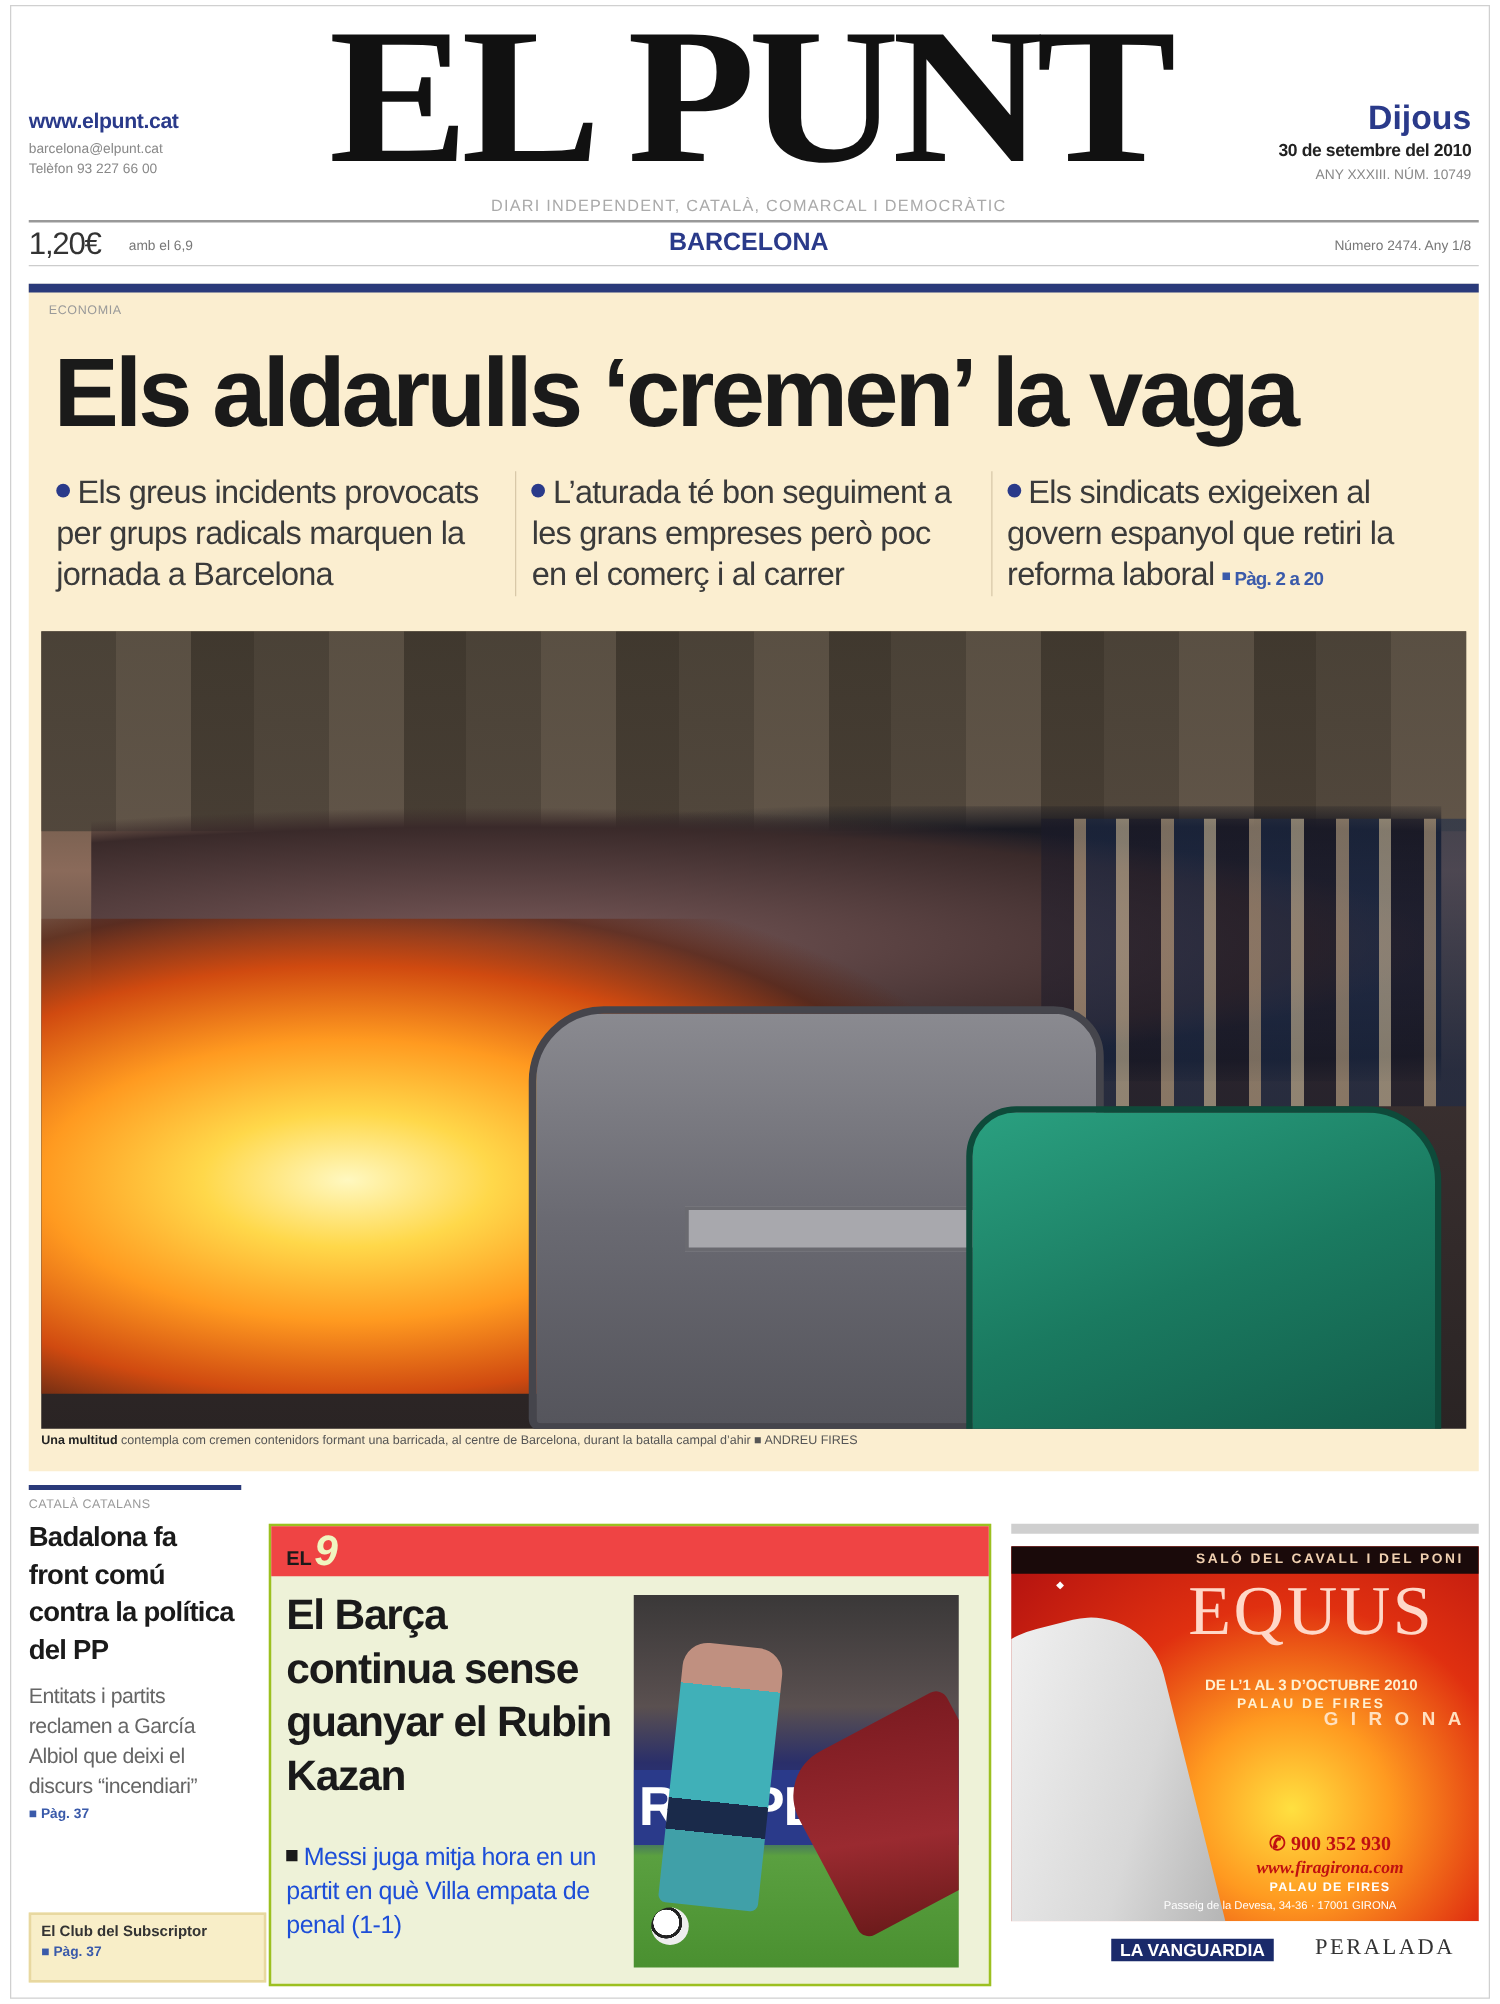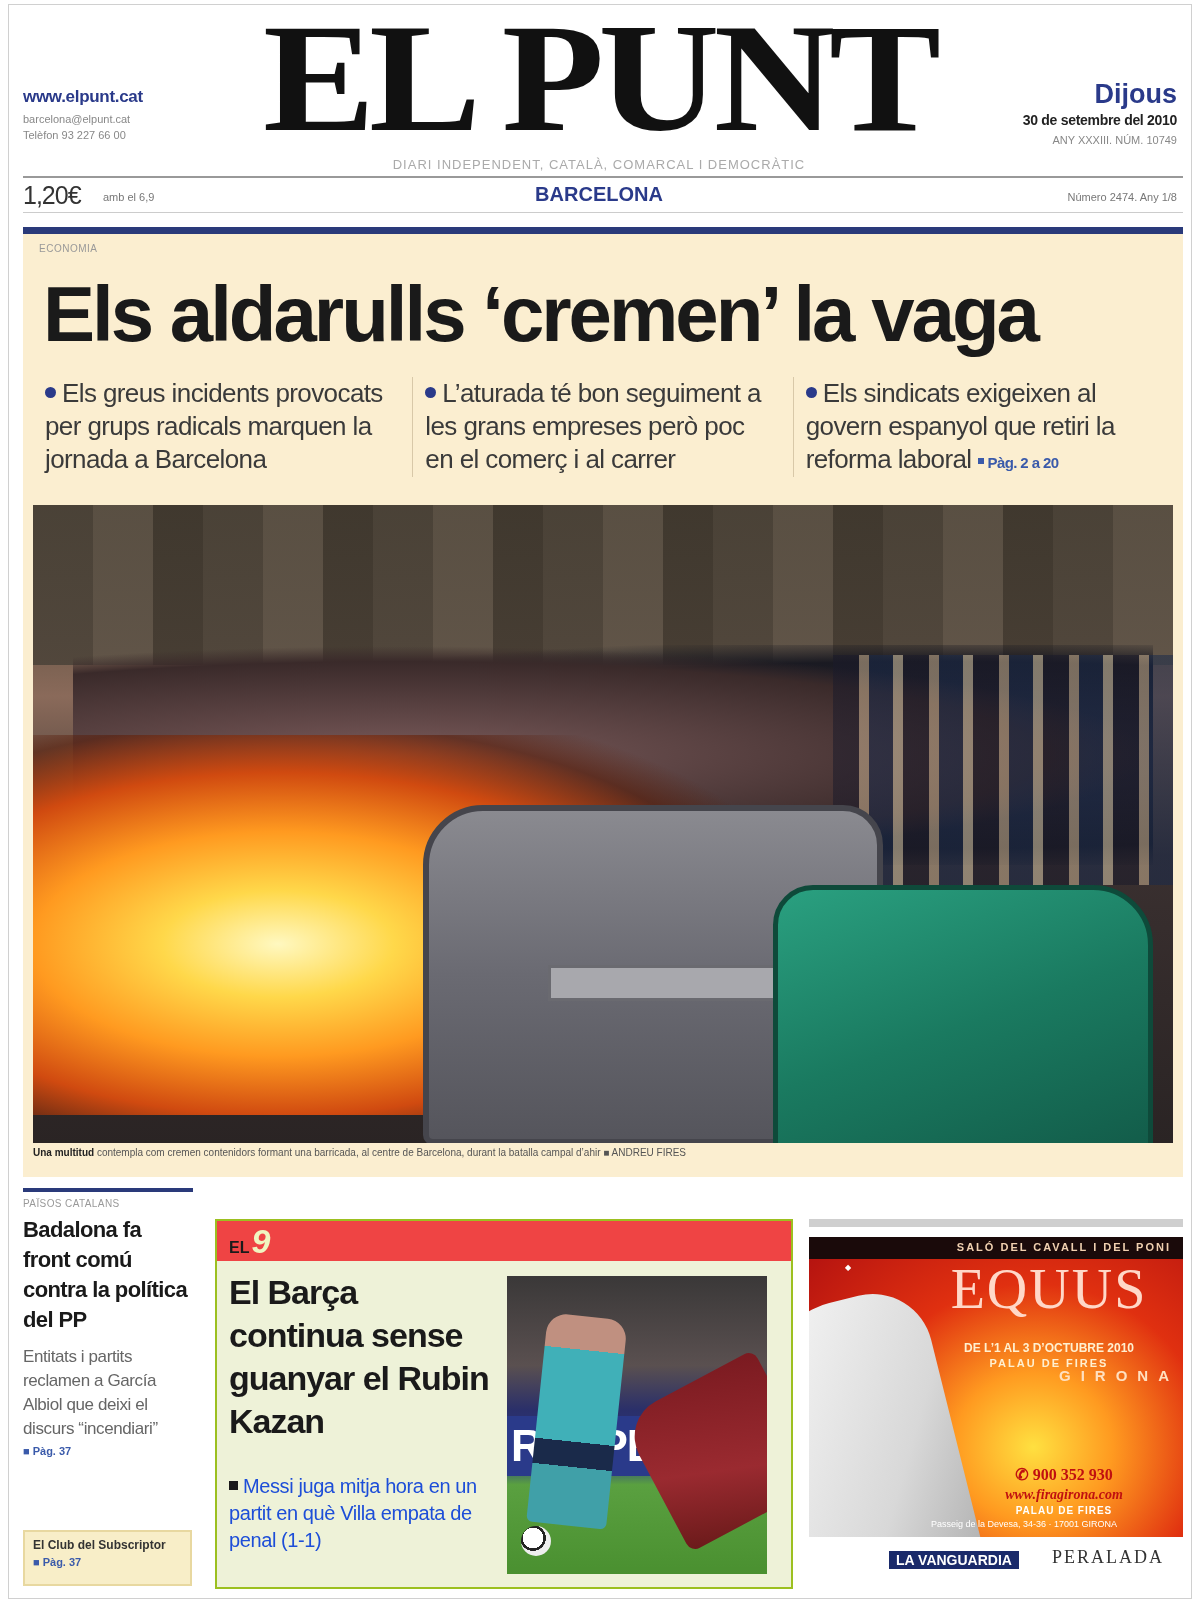--- a/index.html
+++ b/index.html
@@ -60,21 +60,21 @@
   .caption { position: absolute; left: 10px; top: 920px; width: 1140px; font-size: 10px; color: #555; }
   .caption b { color: #222; }
 
   
   .left-col { position: absolute; left: 14px; top: 1183px; width: 170px; height: 400px; }
   .left-col .bar { height: 4px; background: #2a3a7a; }
   .left-col .sec { font-size: 10px; color: #999; margin-top: 6px; letter-spacing: 0.4px; }
   .left-col .hl { font-weight: bold; font-size: 22px; line-height: 30px; color: #1a1a1a; margin-top: 6px; letter-spacing: -0.6px; }
   .left-col .body { font-size: 17px; line-height: 24px; color: #666; margin-top: 10px; letter-spacing: -0.4px; }
   .left-col .ref { font-size: 11px; color: #3a5aaa; font-weight: bold; margin-top: 4px; }
-  .club-box { position: absolute; left: 0; top: 342px; width: 169px; height: 56px; background: #f8eec8; border: 2px solid #e8d8a0; padding: 6px 8px; }
+  .club-box { position: absolute; left: 0; top: 342px; width: 190px; height: 56px; background: #f8eec8; border: 2px solid #e8d8a0; padding: 6px 8px; }
   .club-box .t { font-size: 12px; font-weight: bold; color: #333; }
   .club-box .r { font-size: 11px; color: #3a5aaa; font-weight: bold; margin-top: 4px; }
 
   .sport { position: absolute; left: 206px; top: 1214px; width: 578px; height: 370px; background: #eef2d8; border: 2px solid #9cc020; }
   .sport .bar { height: 40px; background: #ef4444; padding: 4px 12px; display: flex; align-items: baseline; }
   .sport .bar .el { font-weight: bold; font-size: 16px; color: #1a1a1a; }
   .sport .bar .nine { font-weight: bold; font-size: 34px; color: #f0f5c0; font-style: italic; margin-left: 2px; line-height: 32px; }
   .sport .hl { position: absolute; left: 12px; top: 50px; width: 270px; font-weight: bold; font-size: 34px; line-height: 43px; color: #1a1a1a; letter-spacing: -1px; }
   .sport .body { position: absolute; left: 12px; top: 252px; width: 270px; font-size: 20px; line-height: 27px; color: #1d4ed8; letter-spacing: -0.4px; }
   .sport .sq { display: inline-block; width: 9px; height: 9px; background: #1a1a1a; margin-right: 5px; vertical-align: middle; position: relative; top: -2px; }
@@ -156,21 +156,21 @@
     </div>
     <div class="caption">
       <b>Una multitud</b>
       <span>contempla com cremen contenidors formant una barricada, al centre de Barcelona, durant la batalla campal d’ahir</span>
       <span>■ ANDREU FIRES</span>
     </div>
   </div>
 
   <div class="left-col">
     <div class="bar"></div>
-    <div class="sec">PAÏSOS CATALANS</div>
+    <div class="sec">CATALÀ CATALANS</div>
     <div class="hl">Badalona fa front comú contra la política del PP</div>
     <div class="body">Entitats i partits reclamen a García Albiol que deixi el discurs “incendiari”</div>
     <div class="ref">■ Pàg. 37</div>
     <div class="club-box">
       <div class="t">El Club del Subscriptor</div>
       <div class="r">■ Pàg. 37</div>
     </div>
   </div>
 
   <div class="sport">

